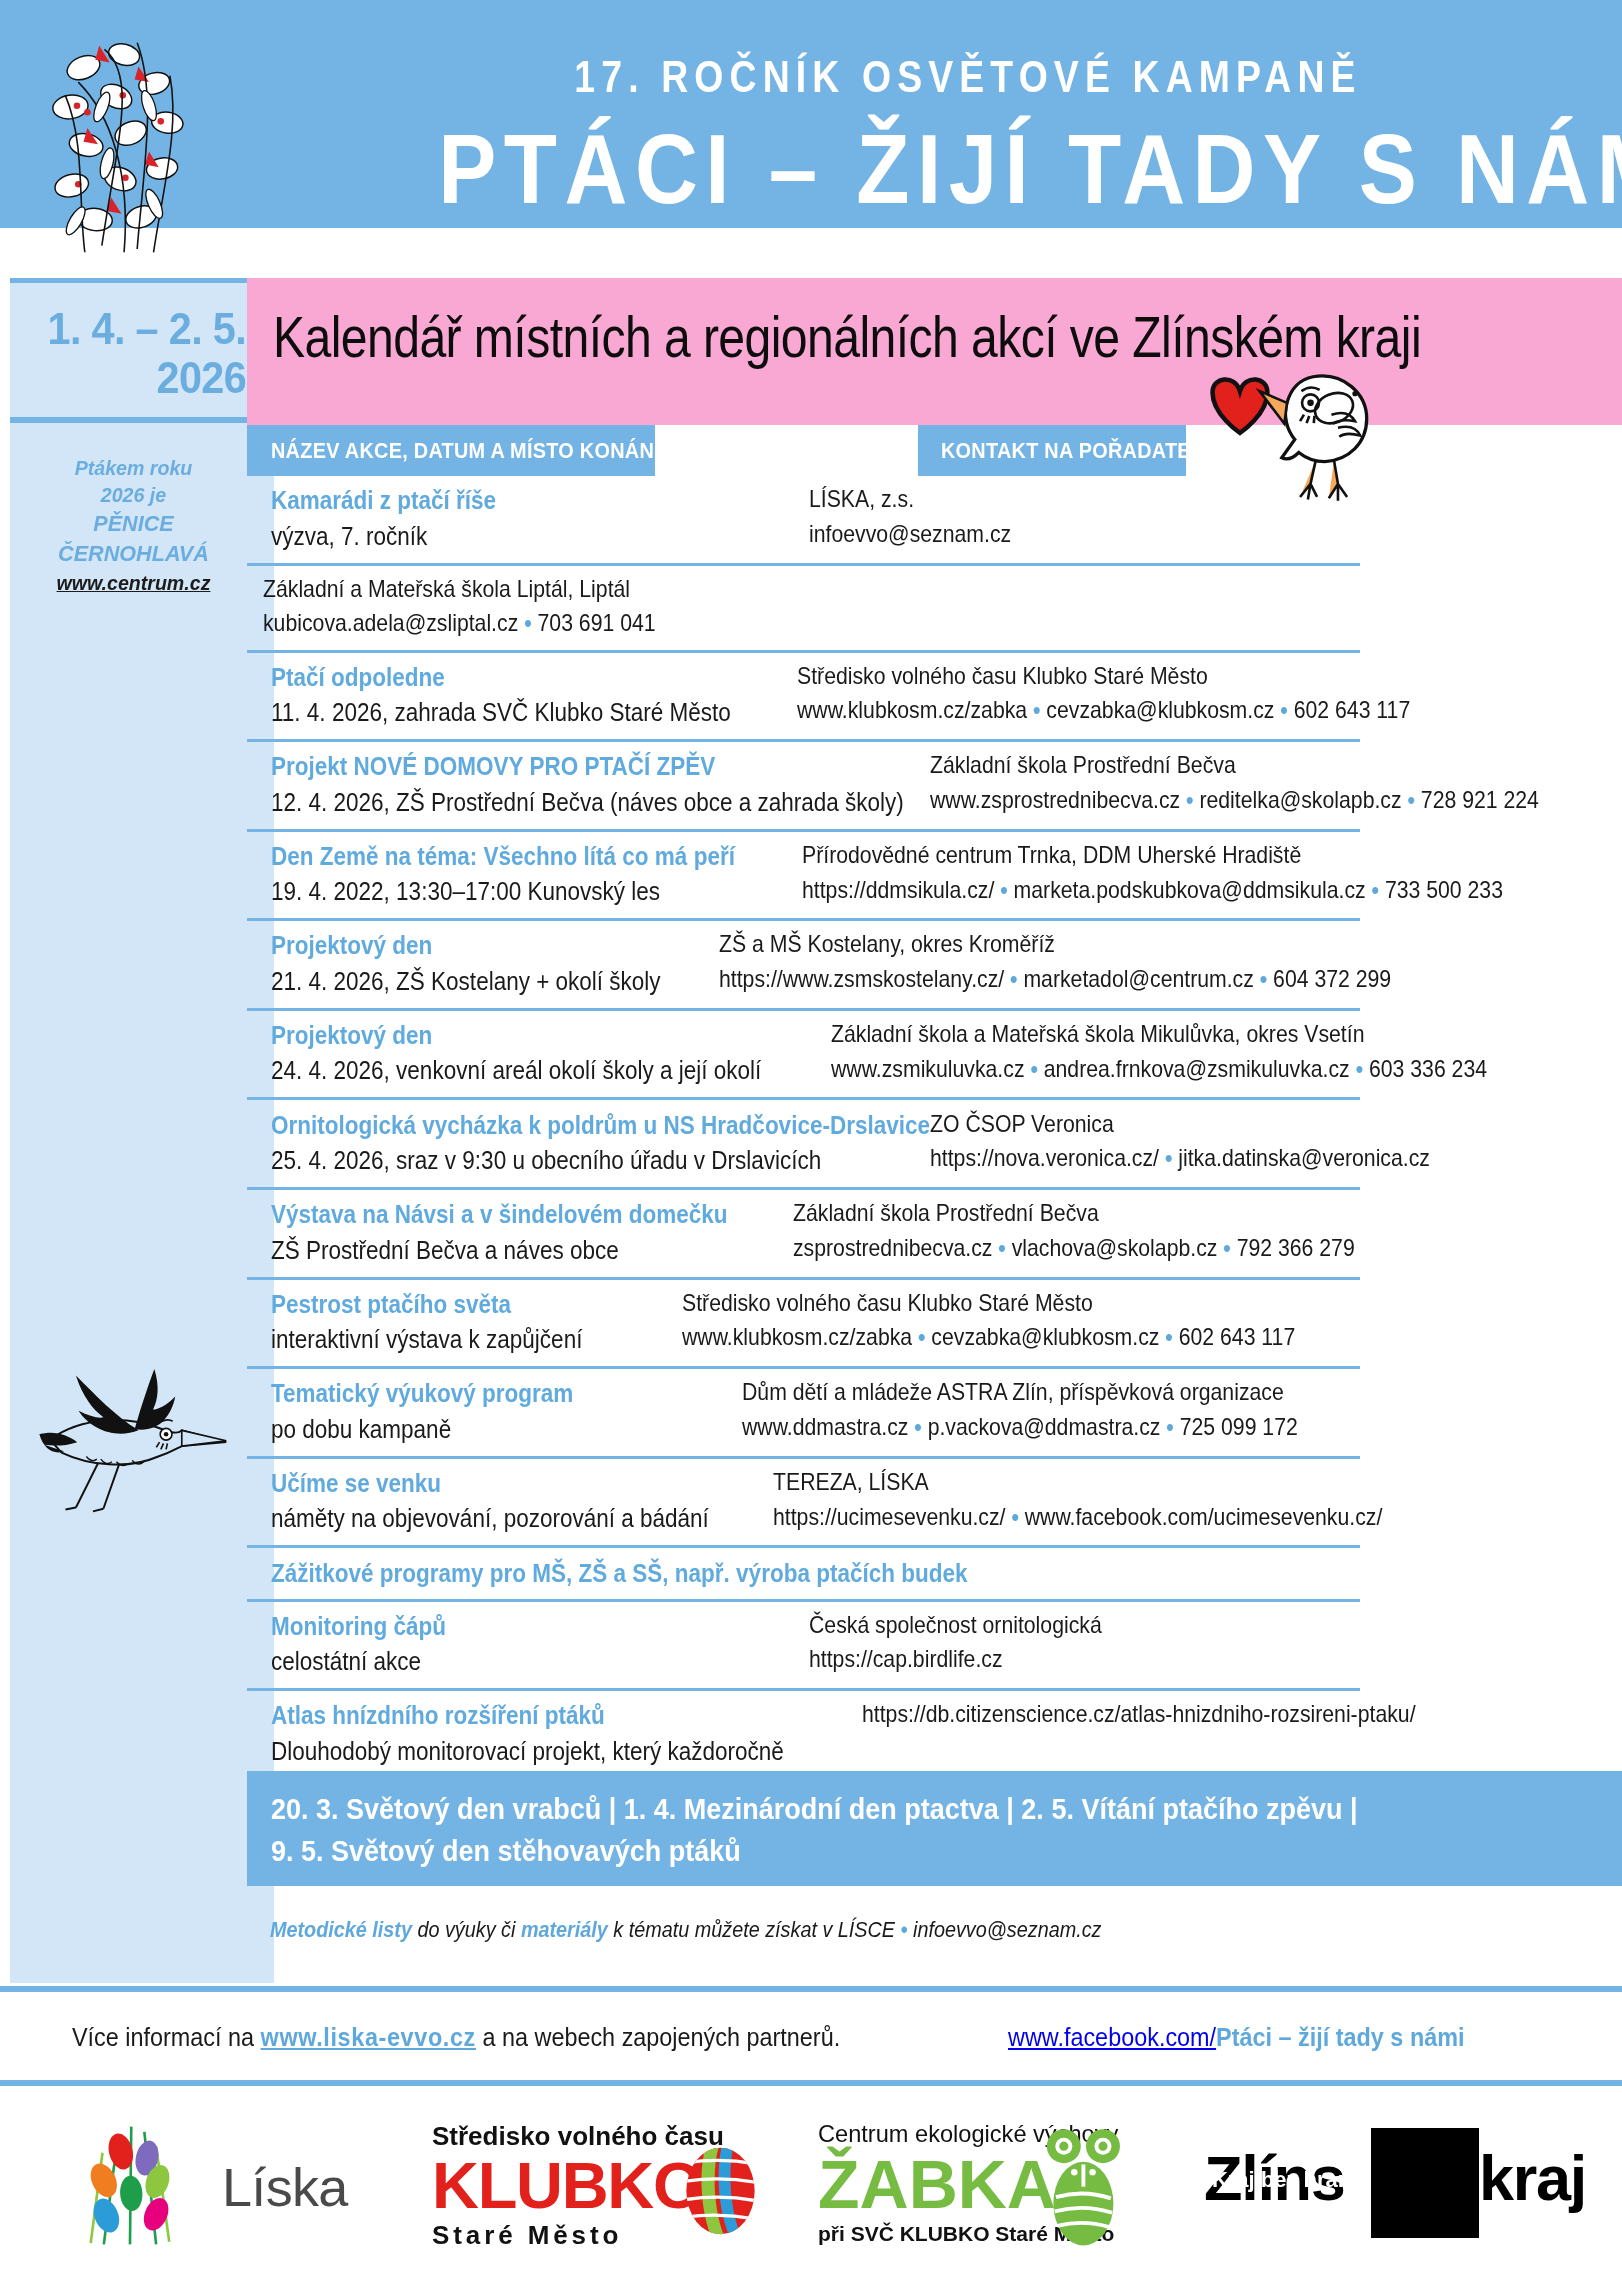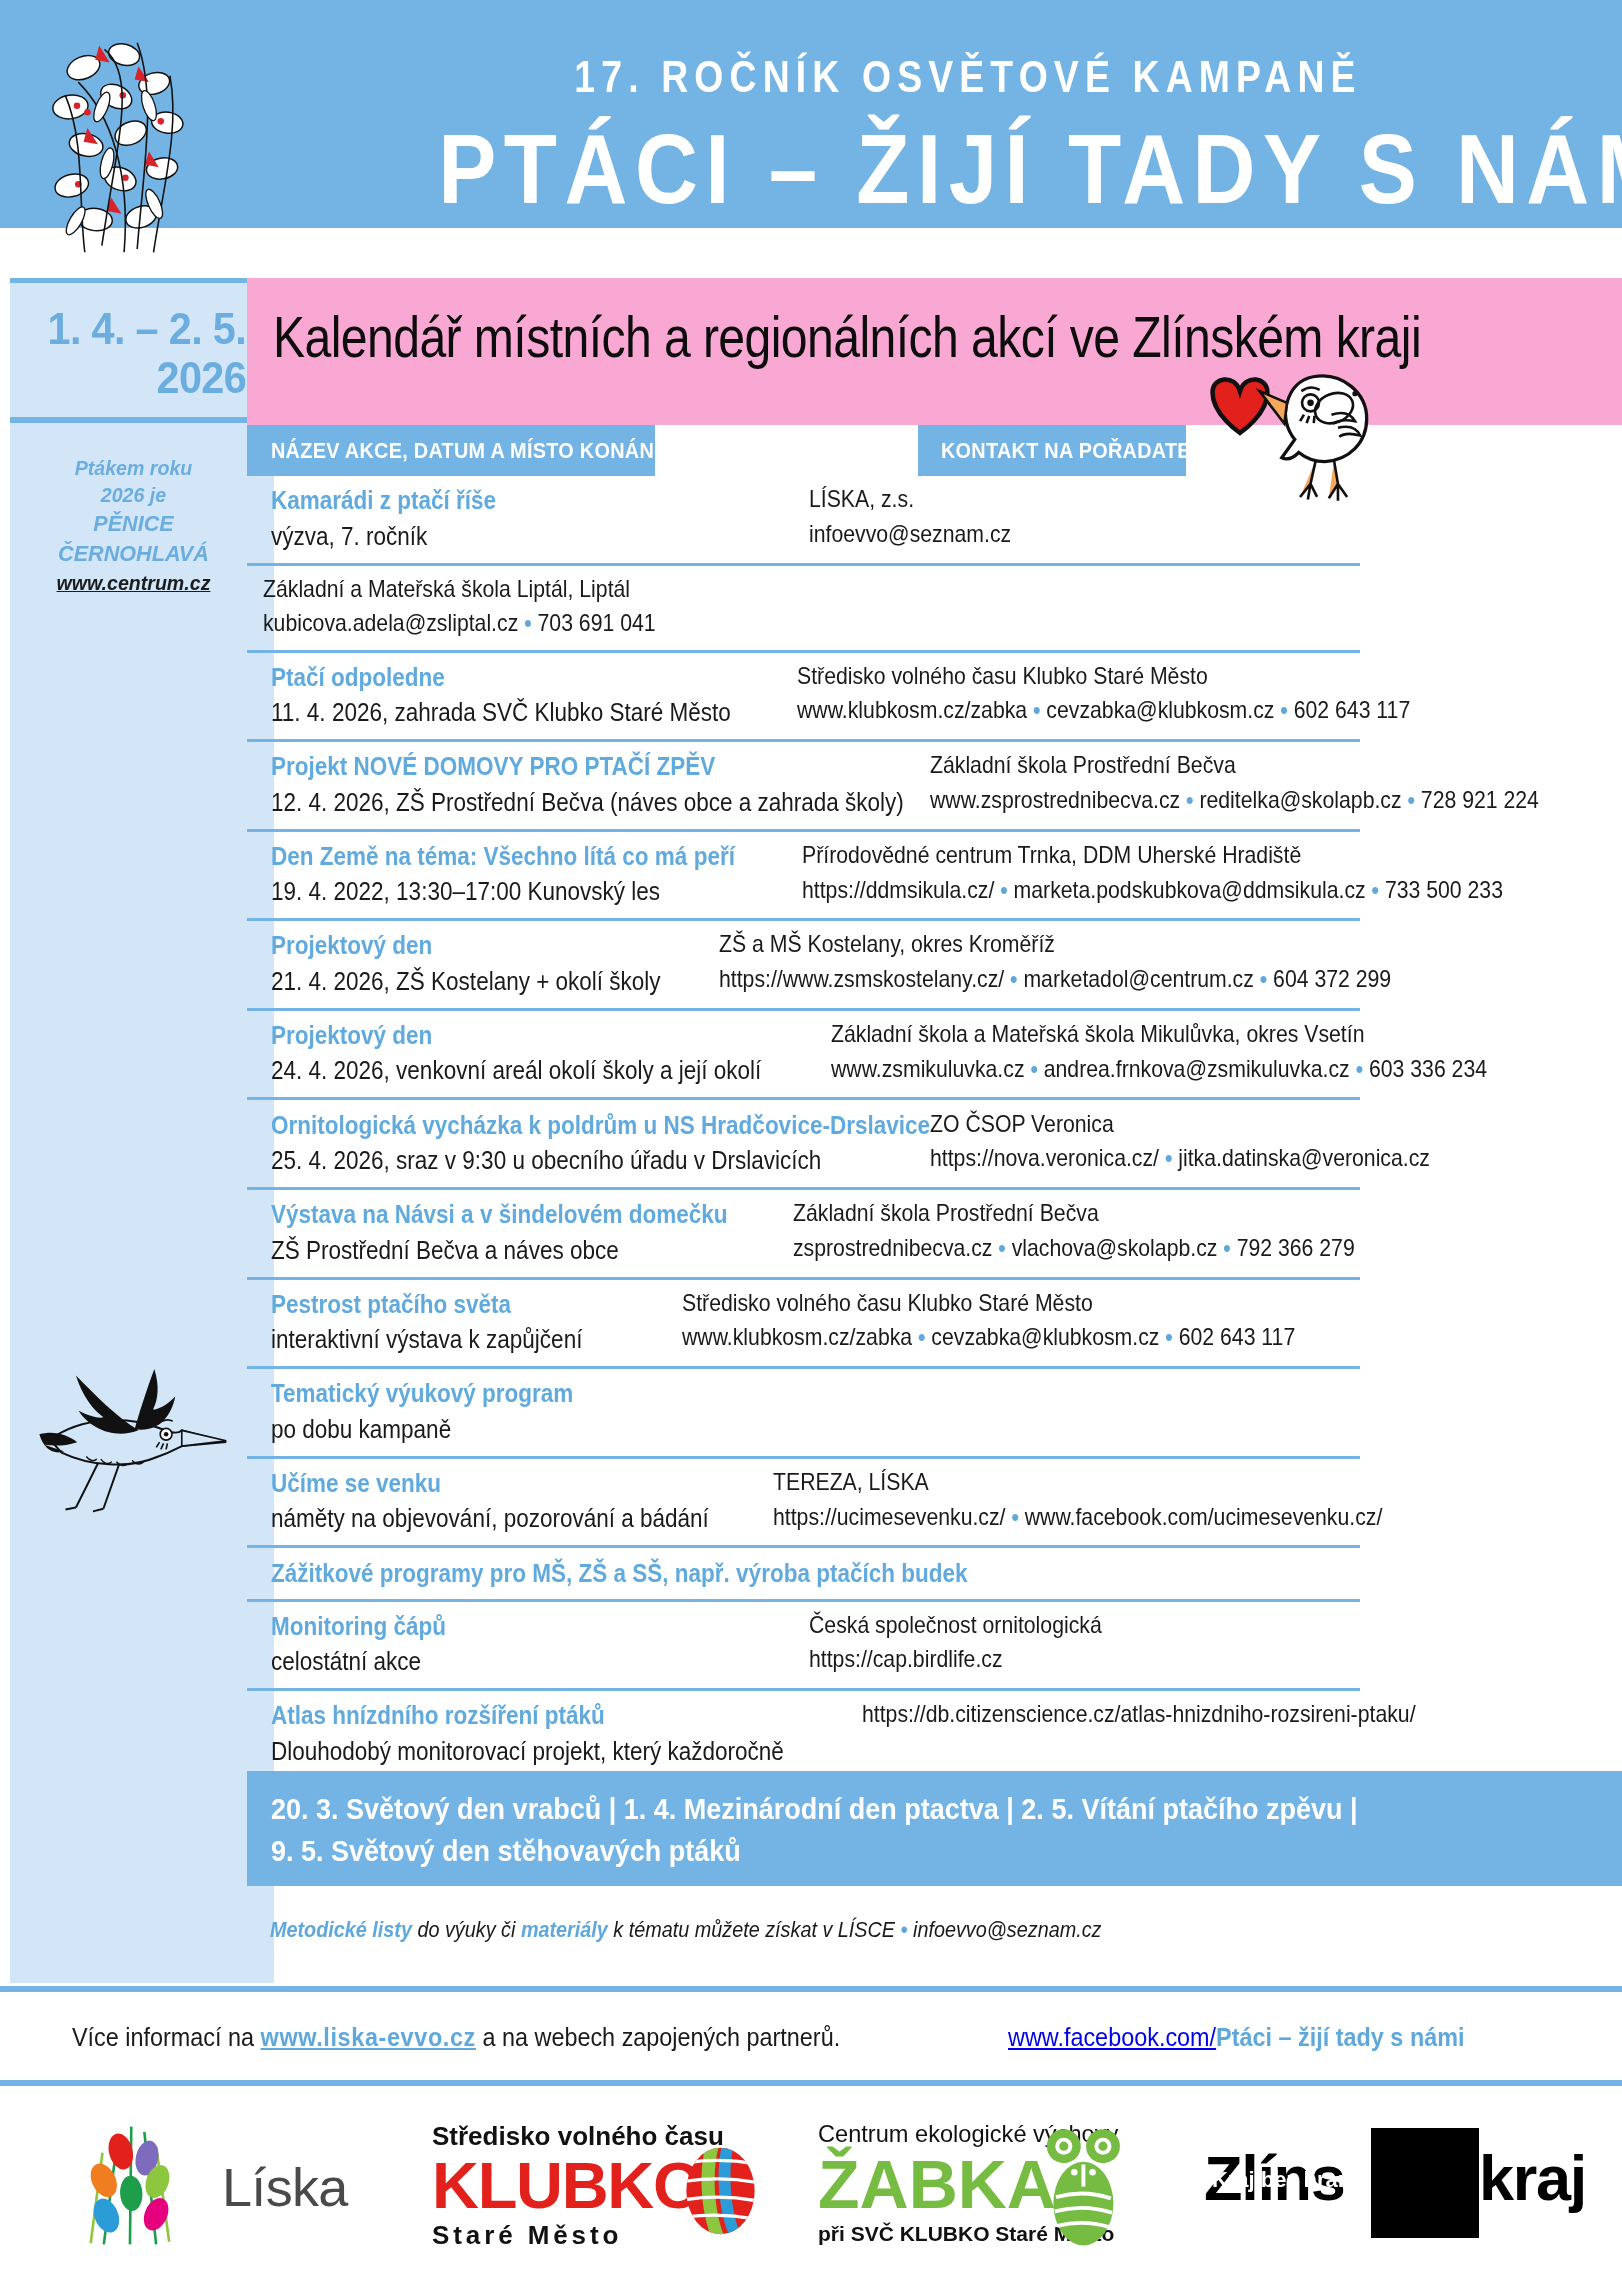--- a/index.html
+++ b/index.html
@@ -528,20 +528,24 @@
     <div class="col-contact">
       <div class="ct-org">Středisko volného času Klubko Staré Město</div>
       <div class="ct-detail">www.klubkosm.cz/zabka <span class="sep">•</span> cevzabka@klubkosm.cz <span class="sep">•</span> 602 643 117</div>
     </div>
   </div>
 
   <div class="row">
     <div class="col-event">
       <div class="ev-title">Tematický výukový program</div>
       <div class="ev-sub">po dobu kampaně</div>
+    </div>
+    <div class="col-contact">
+      <div class="ct-org">Dům dětí a mládeže ASTRA Zlín, příspěvková organizace</div>
+      <div class="ct-detail">www.ddmastra.cz <span class="sep">•</span> p.vackova@ddmastra.cz <span class="sep">•</span> 725 099 172</div>
     </div>
   </div>
 
   <div class="row">
     <div class="col-event">
       <div class="ev-title">Učíme se venku</div>
       <div class="ev-sub">náměty na objevování, pozorování a bádání</div>
     </div>
     <div class="col-contact">
       <div class="ct-org">TEREZA, LÍSKA</div>

